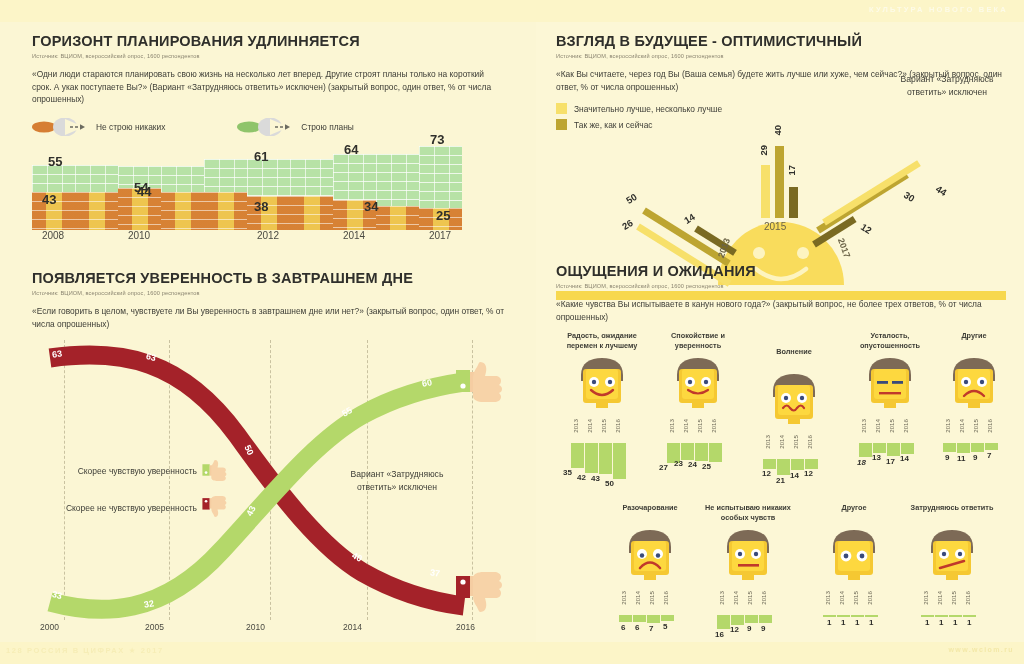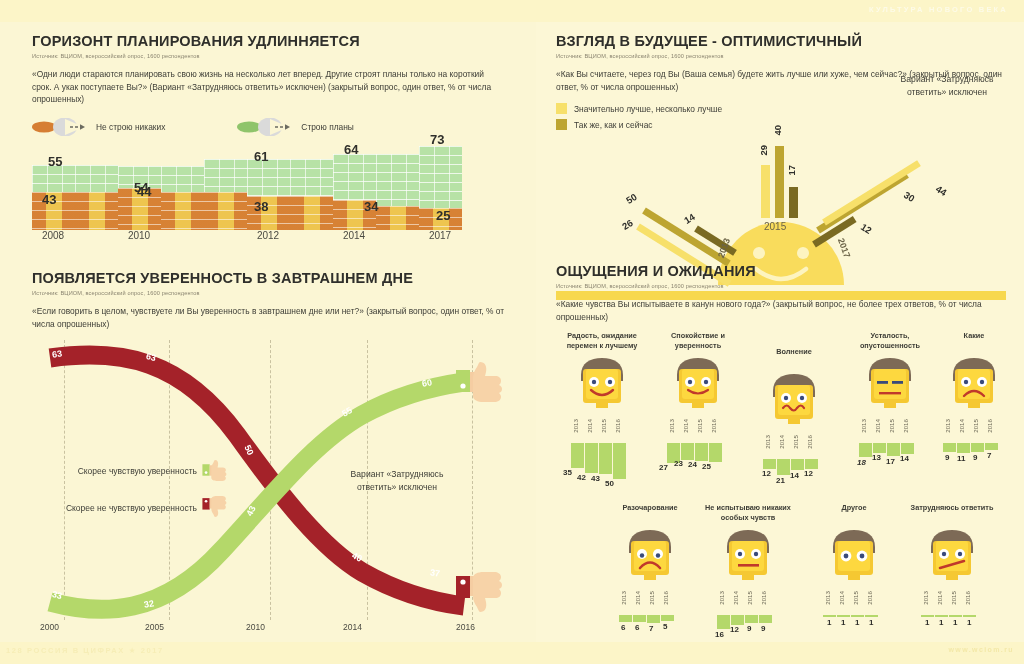--- a/index.html
+++ b/index.html
@@ -460,21 +460,21 @@
           <div class="fbar" style="left:28px;top:24px;height:13px;"></div>
           <div class="fbar" style="left:42px;top:24px;height:11px;"></div>
           <span class="fnum" style="left:-2px;top:39px;font-style:italic;">18</span>
           <span class="fnum" style="left:13px;top:34px;">13</span>
           <span class="fnum" style="left:27px;top:38px;">17</span>
           <span class="fnum" style="left:41px;top:35px;">14</span>
         </div>
       </div>
 
       <div class="facecell" style="left:372px;top:0px;">
-        <div class="facetitle">Какие</div>
+        <div class="facetitle">Другие</div>
         <div class="face">
           <svg width="58" height="62" viewBox="0 0 58 62">
             <path d="M8,20 c0,-12 9,-17 21,-17 c12,0 21,5 21,17 l0,6 l-42,0 z" fill="#7d6a56"></path>
             <rect x="10" y="14" width="38" height="34" rx="3" fill="#f5c832"></rect>
             <rect x="13" y="14" width="32" height="30" rx="3" fill="#fdd83f"></rect>
             <rect x="23" y="48" width="12" height="5" fill="#f5c832"></rect>
             <circle cx="21" cy="27" r="5" fill="#fff"></circle>
               <circle cx="21" cy="27" r="2.2" fill="#3a4a7a"></circle>
             <circle cx="37" cy="27" r="5" fill="#fff"></circle>
               <circle cx="37" cy="27" r="2.2" fill="#3a4a7a"></circle>

